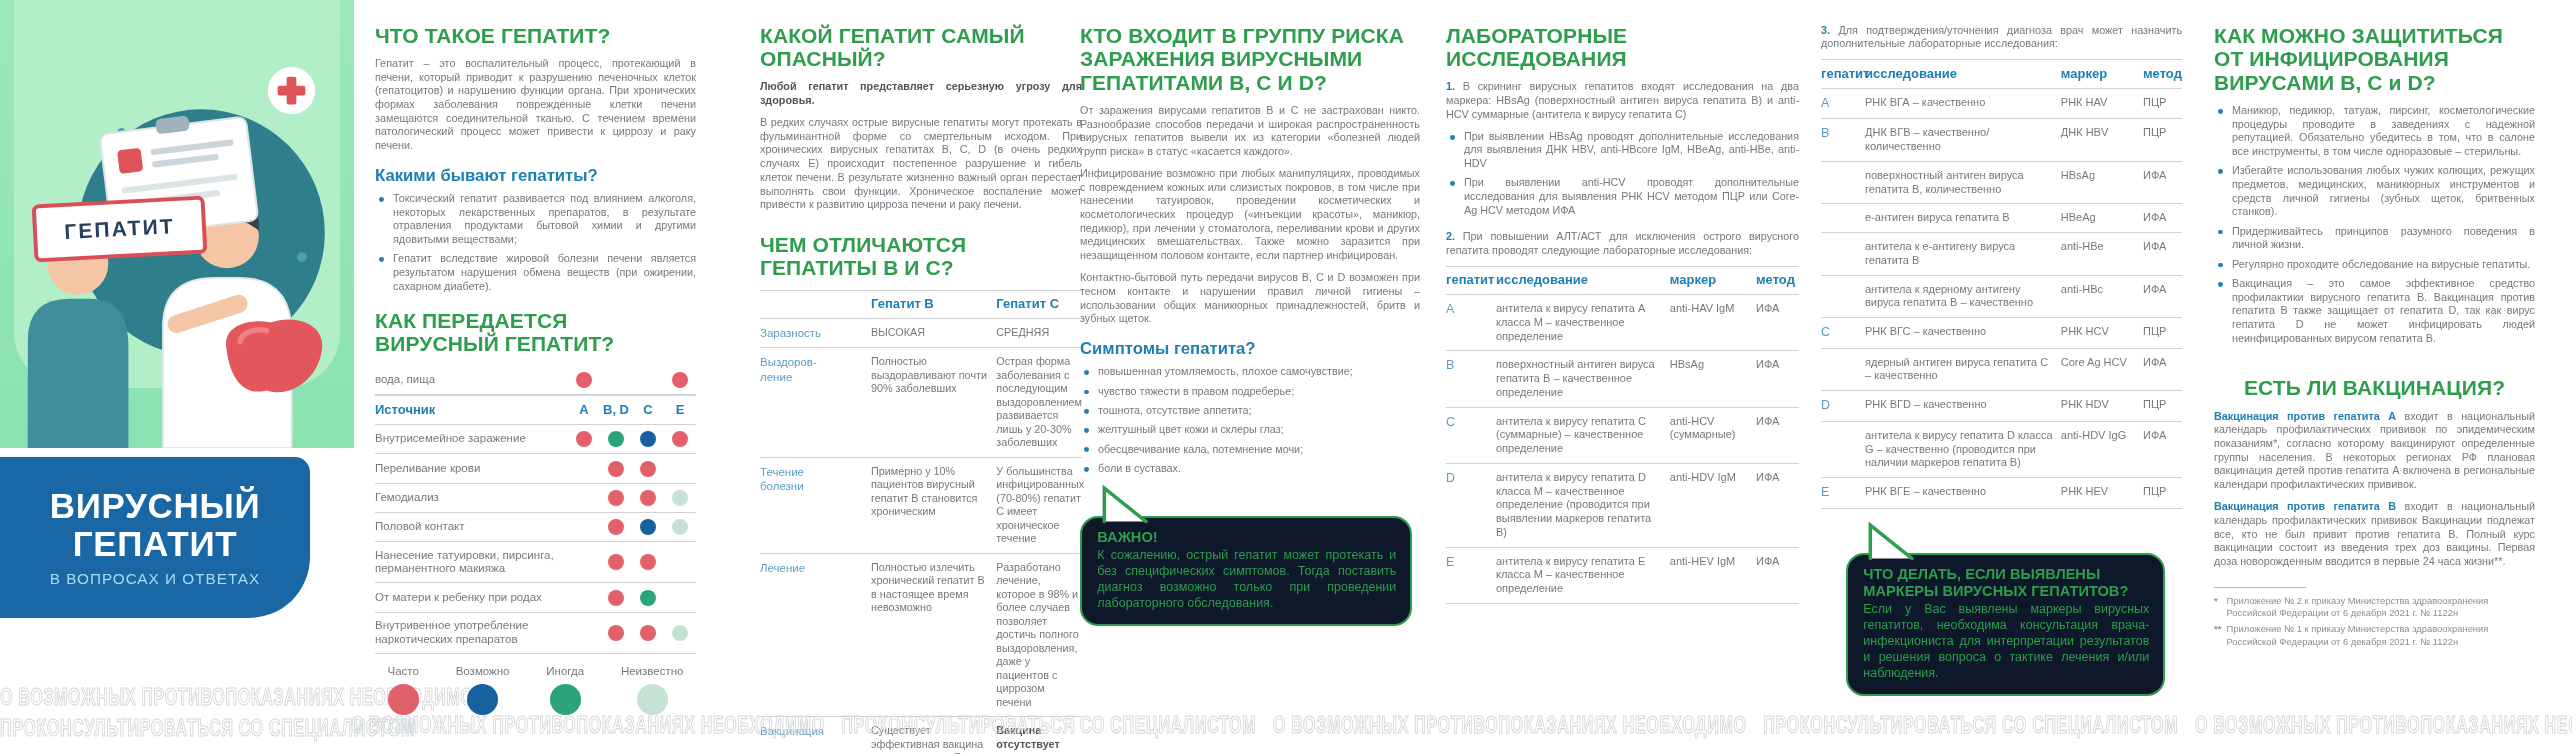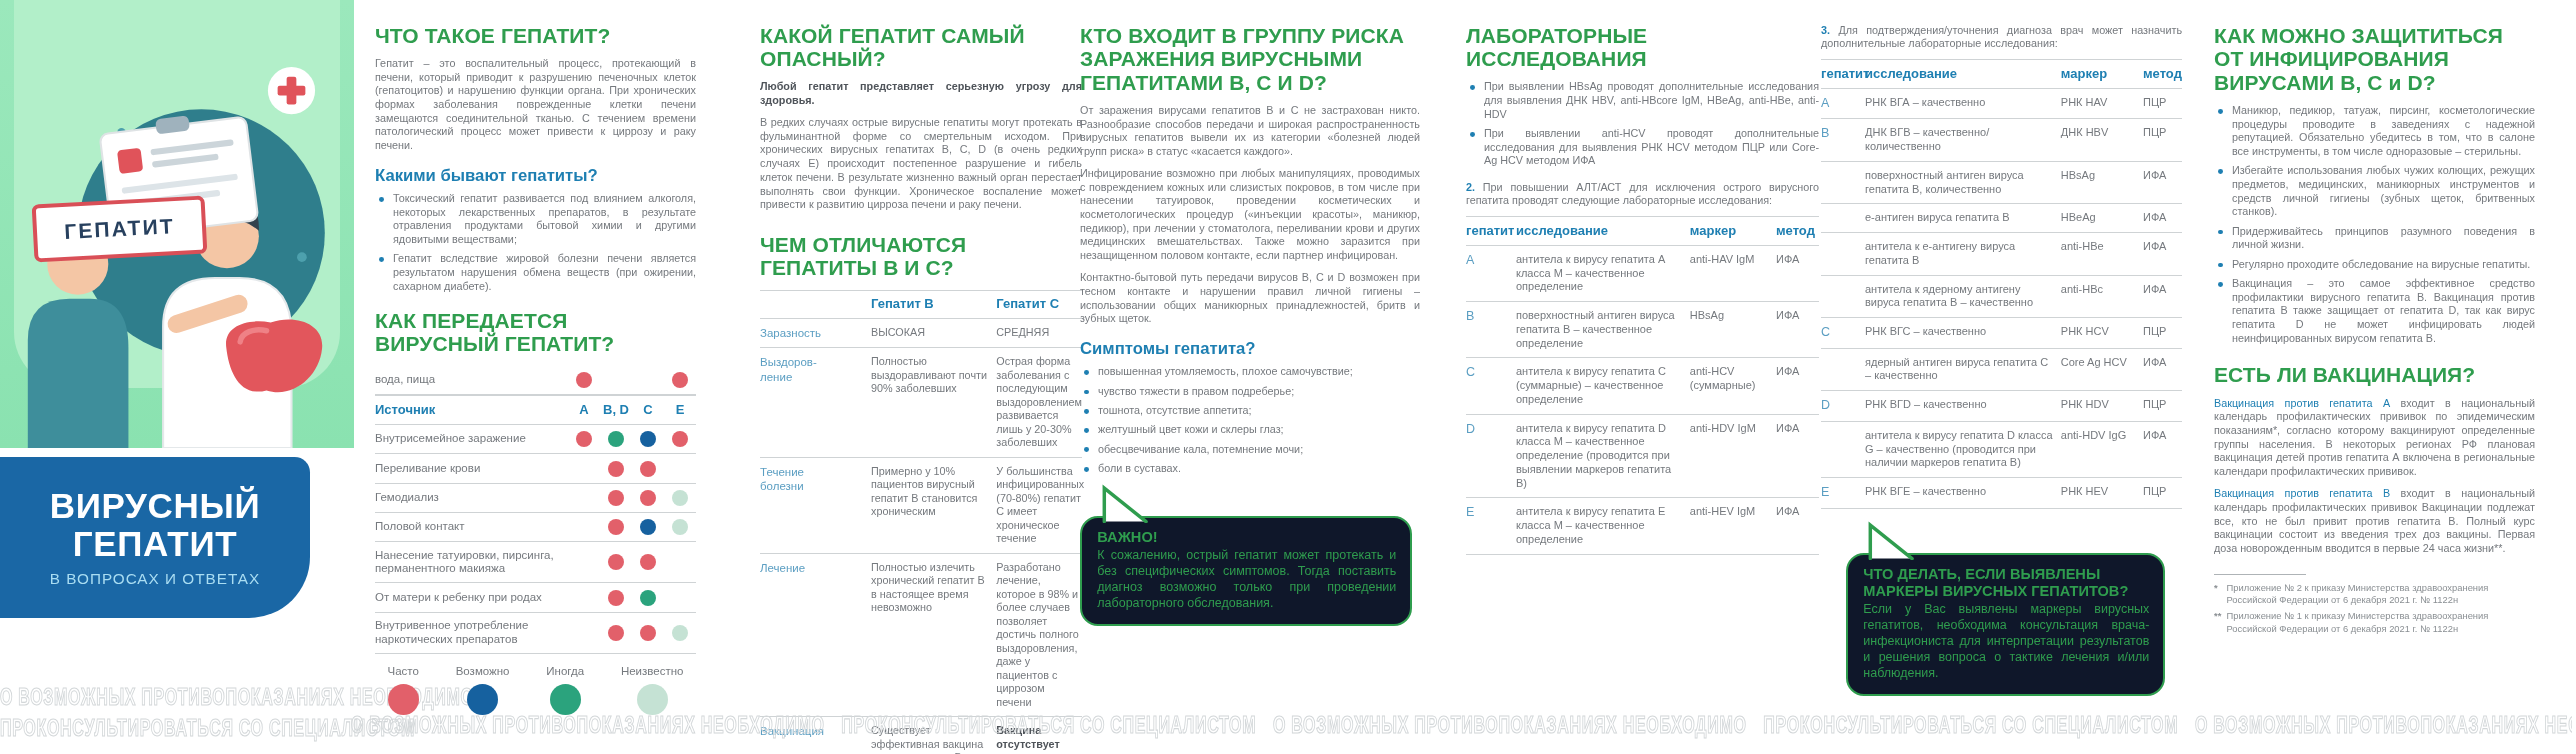--- a/index.html
+++ b/index.html
@@ -65,21 +65,21 @@
   .lrow{display:flex;border-bottom:0.7px solid #cfd3d5;padding:7px 0;font-size:11px;line-height:1.25;}
   .lrow.head{border-top:0.7px solid #cfd3d5;padding:5.6px 0;}
   .lhep{flex-shrink:0;color:#5b9ec2;font-size:12.5px;}
   .ltest{flex:1;padding-right:7px;}
   .lmark{flex-shrink:0;padding-right:4.2px;}
   .lmeth{flex-shrink:0;}
   .lrow.head .lhep,.lrow.head .ltest,.lrow.head .lmark,.lrow.head .lmeth{color:#1e7fb2;font-size:13px;font-weight:600;}
   .w5 .lhep{width:50px;} .w5 .lmark{width:82px;} .w5 .lmeth{width:43px;}
   .w6 .lhep{width:44px;} .w6 .lmark{width:78px;} .w6 .lmeth{width:39px;}
   
-  .vlead{color:#1e7fb2;font-weight:400;}
+  .vlead{color:#1e7fb2;font-weight:700;}
   .fnotes{margin-top:18px;}
   .fline{width:92px;border-top:1px solid #aeb3b6;margin-bottom:7px;}
   .fnote{display:flex;font-size:9.4px;line-height:1.3;color:#8a8f93;margin-bottom:4.2px;}
   .fmark{width:12.5px;flex-shrink:0;font-weight:700;}
   
   .illus{position:absolute;left:0;top:49px;z-index:2;}
 </style>
 </head>
 <body>
 
@@ -357,22 +357,23 @@
     </ul>
     <div class="bubble" style="width:299px;">
       <svg class="tail" width="49" height="39" viewBox="0 0 70 56">
         <path d="M6 54 L6 6 L66 54" fill="#ffffff" stroke="#2f9d4e" stroke-width="5" stroke-linecap="round"></path>
       </svg>
       <h3>ВАЖНО!</h3>
       <p>К сожалению, острый гепатит может протекать и без специфических симптомов. Тогда поставить диагноз возможно только при проведении лабораторного обследования.</p>
     </div>
   </section>
 
-  <section class="col w5" style="left:1446px;width:353px;margin-left:20px;">
+  <section class="col w5" style="left:1446px;width:353px;">
     <h1 class="green">ЛАБОРАТОРНЫЕ ИССЛЕДОВАНИЯ</h1>
+    <p class="body"><span class="numblue">1.</span> <span>В скрининг вирусных гепатитов входят исследования на два маркера: HBsAg (поверхностный антиген вируса гепатита В) и anti-HCV суммарные (антитела к вирусу гепатита С)</span></p>
     <ul class="blts">
       <li>При выявлении HBsAg проводят дополнительные исследования для выявления ДНК HBV, anti-HBcore IgM, HBeAg, anti-HBe, anti-HDV</li>
       <li>При выявлении anti-HCV проводят дополнительные исследования для выявления РНК HCV методом ПЦР или Core-Ag HCV методом ИФА</li>
     </ul>
     <p class="body" style="margin-top:12.5px;"><span class="numblue">2.</span> <span>При повышении АЛТ/АСТ для исключения острого вирусного гепатита проводят следующие лабораторные исследования:</span></p>
     <div class="ltab">
       <div class="lrow head">
         <span class="lhep">гепатит</span>
         <span class="ltest">исследование</span>
         <span class="lmark">маркер</span>
@@ -498,21 +499,21 @@
 
   <section class="col" style="left:2214px;width:321px;">
     <h1 class="green">КАК МОЖНО ЗАЩИТИТЬСЯ ОТ ИНФИЦИРОВАНИЯ ВИРУСАМИ В, С и D?</h1>
     <ul class="blts">
       <li>Маникюр, педикюр, татуаж, пирсинг, косметологические процедуры проводите в заведениях с надежной репутацией. Обязательно убедитесь в том, что в салоне все инструменты, в том числе одноразовые – стерильны.</li>
       <li>Избегайте использования любых чужих колющих, режущих предметов, медицинских, маникюрных инструментов и средств личной гигиены (зубных щеток, бритвенных станков).</li>
       <li>Придерживайтесь принципов разумного поведения в личной жизни.</li>
       <li>Регулярно проходите обследование на вирусные гепатиты.</li>
       <li>Вакцинация – это самое эффективное средство профилактики вирусного гепатита В. Вакцинация против гепатита В также защищает от гепатита D, так как вирус гепатита D не может инфицировать людей неинфицированных вирусом гепатита В.</li>
     </ul>
-    <h1 class="green" style="margin-top:18px;">ЕСТЬ ЛИ ВАКЦИНАЦИЯ?</h1>
+    <h1 class="green" style="margin-top:31px;text-align:center;">ЕСТЬ ЛИ ВАКЦИНАЦИЯ?</h1>
     <p class="body"><span class="vlead">Вакцинация против гепатита А</span><span> входит в национальный календарь профилактических прививок по эпидемическим показаниям*, согласно которому вакцинируют определенные группы населения. В некоторых регионах РФ плановая вакцинация детей против гепатита А включена в региональные календари профилактических прививок.</span></p>
     <p class="body"><span class="vlead">Вакцинация против гепатита В</span><span> входит в национальный календарь профилактических прививок Вакцинации подлежат все, кто не был привит против гепатита В. Полный курс вакцинации состоит из введения трех доз вакцины. Первая доза новорожденным вводится в первые 24 часа жизни**.</span></p>
     <div class="fnotes">
       <div class="fline"></div>
       <div class="fnote">
         <span class="fmark">*</span>
         <span>Приложение № 2 к приказу Министерства здравоохранения Российской Федерации от 6 декабря 2021 г. № 1122н</span>
       </div>
       <div class="fnote">
         <span class="fmark">**</span>

